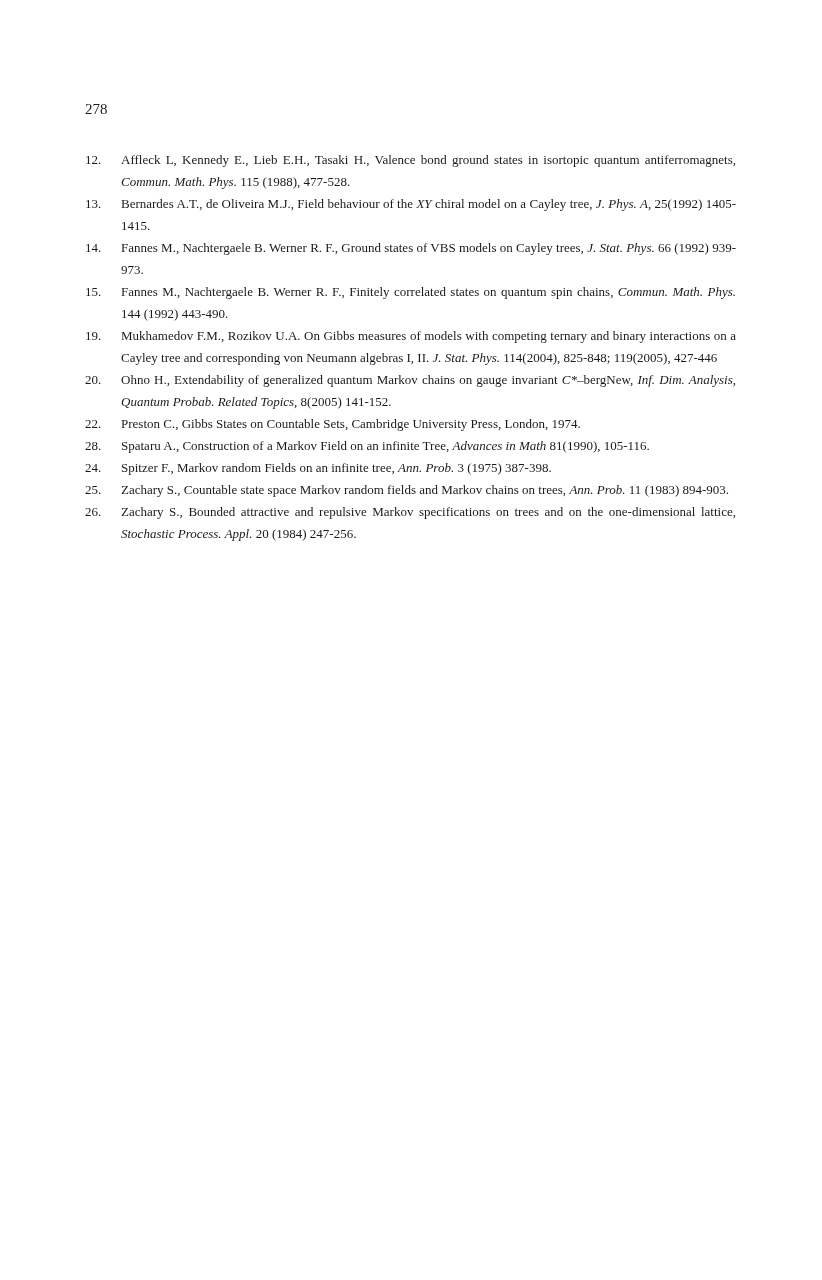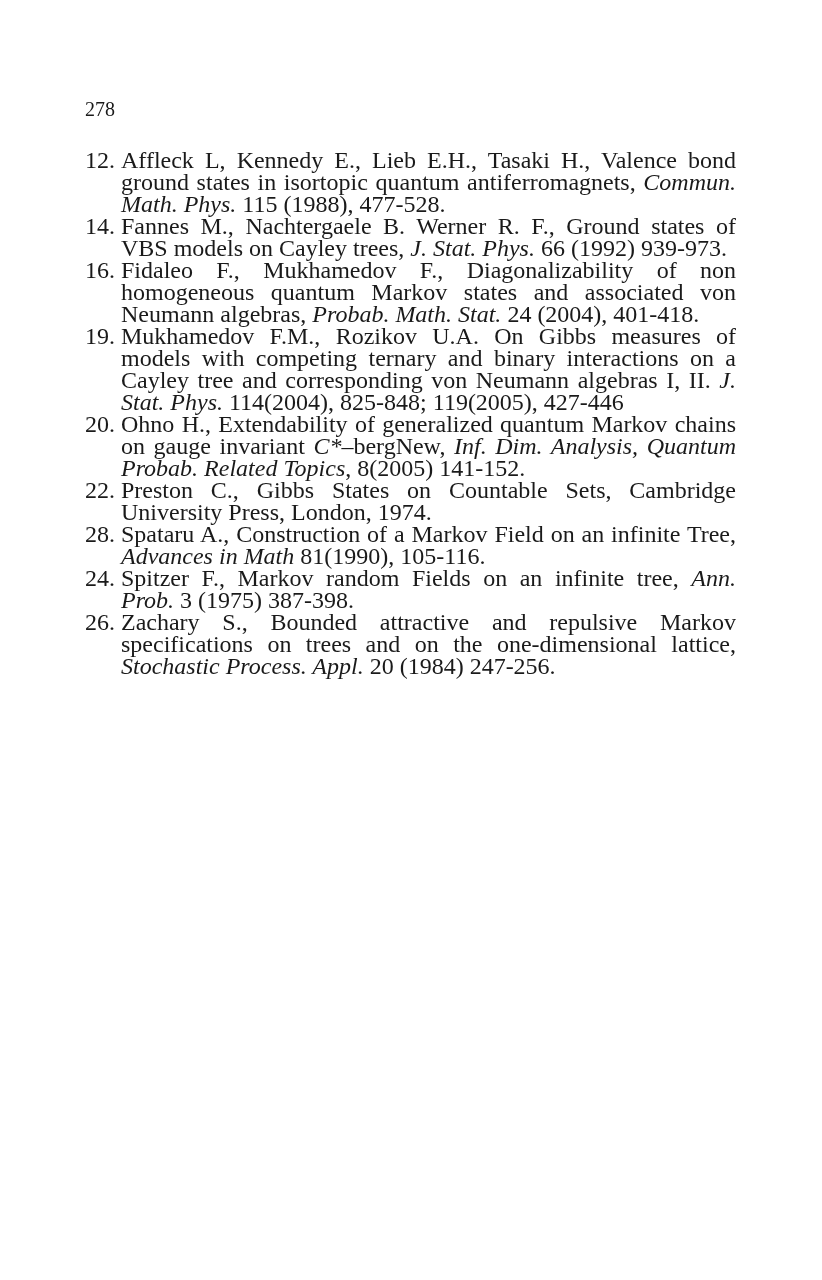--- a/index.html
+++ b/index.html
@@ -1,33 +1,35 @@
 <!DOCTYPE html>
 <html><head>
 <meta charset="utf-8">
 <style>
   html, body { margin: 0; padding: 0; background: #ffffff; }
   body { width: 822px; height: 1280px; position: relative; overflow: hidden;
          font-family: "Liberation Serif", "DejaVu Serif", serif; color: #1a1a1a; }
-  .page-number { position: absolute; left: 85px; top: 99px; font-size: 20px; line-height: 20px; }
+  .page-number { position: absolute; left: 85px; top: 99px; font-size: 15px; line-height: 20px; }
   .refs { position: absolute; left: 85px; top: 149px; width: 651px; margin: 0; padding: 0; list-style: none; }
-  .ref { position: relative; padding-left: 36px; font-size: 24px; line-height: 22px;
+  .ref { position: relative; padding-left: 36px; font-size: 13px; line-height: 22px;
          text-align: justify; hyphens: manual; }
   .ref .num { position: absolute; left: 0; top: 0; }
   .ref i { font-style: italic; }
   .ref b { font-weight: normal; }
 </style>
 </head>
 <body>
 
 <div class="page-number">278</div>
 
 <ol class="refs">
     <li class="ref"><span class="num">12.</span><span><span>Affleck L, Kennedy E., Lieb E.H., Tasaki H., Valence bond ground states in isortopic quantum antiferromagnets, </span><i>Commun. Math. Phys.</i><span> </span><b>115</b><span> (1988), 477-528.</span></span></li>
+    <li class="ref"><span class="num">13.</span><span><span>Bernardes A.T., de Oliveira M.J., Field behaviour of the </span><i>XY</i><span> chiral model on a Cayley tree, </span><i>J. Phys. A</i><span>, </span><b>25</b><span>(1992) 1405-1415.</span></span></li>
     <li class="ref"><span class="num">14.</span><span><span>Fannes M., Nachtergaele B. Werner R. F., Ground states of VBS models on Cayley trees, </span><i>J. Stat. Phys.</i><span> </span><b>66</b><span> (1992) 939-973.</span></span></li>
-    <li class="ref"><span class="num">16.</span><span><span>Fidaleo F., Mukhamedov F., Diagonalizability of non homogeneous quantum Markov states and associated von Neumann algebras, </span><i>Probab. Math. Stat.</i><span> </span><b>24</b><span> (2004), 401-418.</span></span></li>
+    <li class="ref"><span class="num">15.</span><span><span>Fannes M., Nachtergaele B. Werner R. F., Finitely correlated states on quan­tum spin chains, </span><i>Commun. Math. Phys.</i><span> </span><b>144</b><span> (1992) 443-490.</span></span></li>
     <li class="ref"><span class="num">19.</span><span><span>Mukhamedov F.M., Rozikov U.A. On Gibbs measures of models with com­peting ternary and binary interactions on a Cayley tree and corresponding von Neumann algebras I, II. </span><i>J. Stat. Phys.</i><span> </span><b>114</b><span>(2004), 825-848; </span><b>119</b><span>(2005), 427-446</span></span></li>
     <li class="ref"><span class="num">20.</span><span><span>Ohno H., Extendability of generalized quantum Markov chains on gauge invariant </span><i>C*</i><span>–bergNew, </span><i>Inf. Dim. Analysis, Quantum Probab. Related Topics</i><span>, </span><b>8</b><span>(2005) 141-152.</span></span></li>
     <li class="ref"><span class="num">22.</span><span><span>Preston C., Gibbs States on Countable Sets, Cambridge University Press, London, 1974.</span></span></li>
     <li class="ref"><span class="num">28.</span><span><span>Spataru A., Construction of a Markov Field on an infinite Tree, </span><i>Advances in Math</i><span> </span><b>81</b><span>(1990), 105-116.</span></span></li>
     <li class="ref"><span class="num">24.</span><span><span>Spitzer F., Markov random Fields on an infinite tree, </span><i>Ann. Prob.</i><span> </span><b>3</b><span> (1975) 387-398.</span></span></li>
+    <li class="ref"><span class="num">25.</span><span><span>Zachary S., Countable state space Markov random fields and Markov chains on trees, </span><i>Ann. Prob.</i><span> </span><b>11</b><span> (1983) 894-903.</span></span></li>
     <li class="ref"><span class="num">26.</span><span><span>Zachary S., Bounded attractive and repulsive Markov specifications on trees and on the one-dimensional lattice, </span><i>Stochastic Process. Appl.</i><span> </span><b>20</b><span> (1984) 247-256.</span></span></li>
   </ol>
 
 </body></html>

